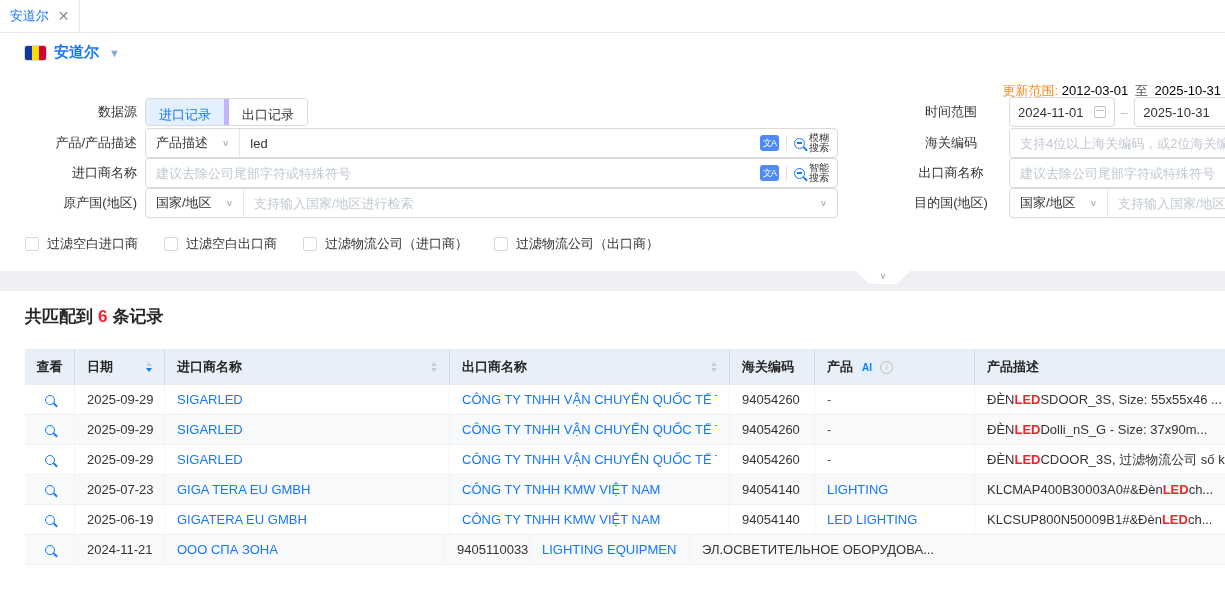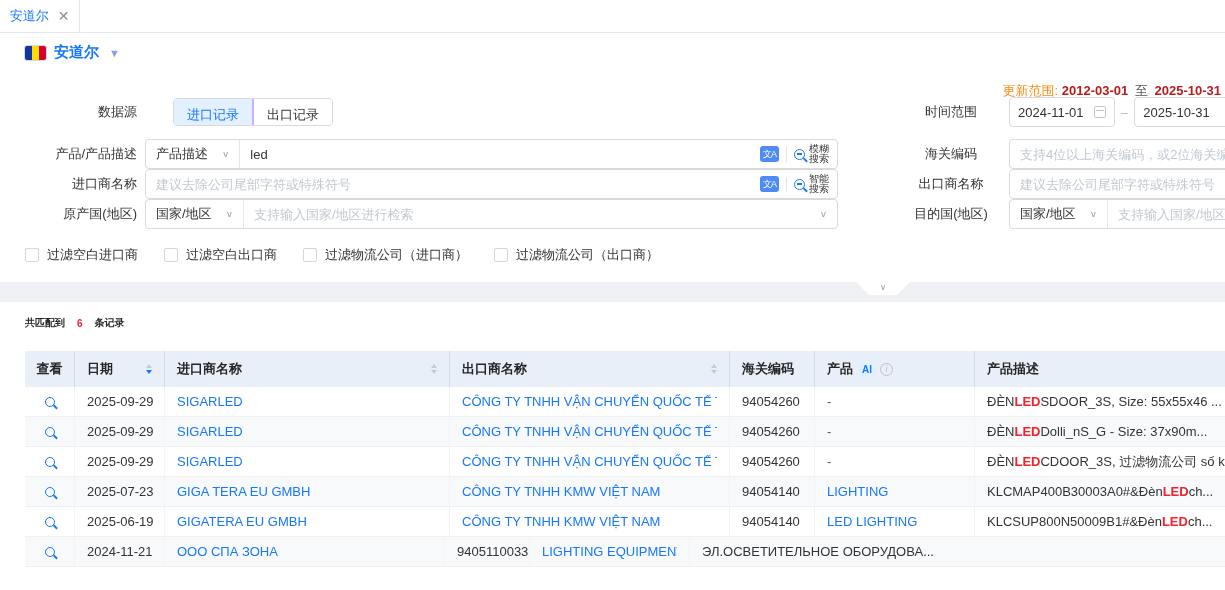--- a/index.html
+++ b/index.html
@@ -19,32 +19,32 @@
   .flag i { display:block; height:100%; }
   .flag .b { width:7px; background:#1036a2; } .flag .y { width:7px; background:#fedd00; }
   .flag .r { width:7px; background:#d50032; }
   .country-title { color:#1677ff; font-size:15px; font-weight:700; }
   .title-caret { color:#86a4d8; font-size:11px; margin-left:2px; }
 
   
   .form { position:relative; background:#fff; padding:26px 0 18px 0; }
   .update { position:absolute; top:10px; right:4px; white-space:nowrap; }
   .update .ul { color:#fa8c16; }
-  .update .ud { color:#b91c1c; font-weight:700; }
+  .update .ud { color:#000000; font-weight:400; }
   .update .uz { color:#555; margin:0 3px; }
 
   .frow { display:flex; align-items:center; padding-left:25px; position:relative; height:30px; }
-  .frow.r1 { height:28px; margin-bottom:13px;gap:28px; }
+  .frow.r1 { height:28px; margin-bottom:2px; }
   .frow.r2,.frow.r3 { }
   .lbl { width:112px; text-align:right; margin-right:8px; flex-shrink:0; color:#333; }
 
   .seg { display:inline-flex; height:28px; border:1px solid #d9d9d9; border-radius:4px; overflow:hidden; }
   .seg-item { padding:16px 13px; display:flex; align-items:center; background:#fff; cursor:pointer; }
   .seg-item.active { background:#e3f0ff; color:#1677ff; }
-  .seg-item + .seg-item { border-left:2px solid #c4b5fd; }
+  .seg-item + .seg-item { border-left:5px solid #c4b5fd; }
 
   .group { display:flex; align-items:center; height:30px; border:1px solid #d9d9d9;
     border-radius:4px; background:#fff; }
   .lctl { width:693px; flex-shrink:0; }
   .ig-select { display:flex; align-items:center; height:100%; padding:0 10px;
     border-right:1px solid #e4e7ec; flex-shrink:0; cursor:pointer; }
   .ig-select .s-txt { margin-right:14px; }
   .caret { color:#a0a6af; font-size:10px; transform:scaleY(.85); }
   .end-caret { margin-left:auto; padding-right:10px; flex-shrink:0; }
   .ig-input { flex:1; min-width:0; height:100%; border:none; outline:none; background:transparent;
@@ -81,21 +81,21 @@
     margin-right:8px; flex-shrink:0; }
 
   
   .strip { height:20px; background:#eef0f4; position:relative; }
   .notch { position:absolute; top:0; left:856px; width:54px; height:13px; background:#fff;
     clip-path:polygon(0 0,100% 0,76% 100%,24% 100%); display:flex; justify-content:center; cursor:pointer; }
   .notch span { color:#98a2b3; font-size:9px; line-height:11px; }
 
   
   .results { background:#fff; height:254px; padding:14px 0 0 25px; }
-  .summary { font-size:10px; font-weight:700; color:#262626; display:flex; align-items:center;gap:7px; }
+  .summary { font-size:17px; font-weight:700; color:#262626; display:flex; align-items:center; }
   .summary .count { color:#f5222d; margin:0 5px; }
 
   .table { width:1230px; margin-top:21px; }
   .thead { display:flex; height:36px; background:#e9eff9; }
   .th { display:flex; align-items:center; padding:0 12px; font-weight:700; color:#262626;
     border-right:1px solid #d3dae8; overflow:hidden; white-space:nowrap; }
   .th:last-child { border-right:none; }
   .tr { display:flex; height:30px; border-bottom:1px solid #f0f0f0; background:#fff; }
   .tr.alt { background:#f8f9fb; }
   .td { display:flex; align-items:center; padding:0 12px; white-space:nowrap; overflow:hidden;

